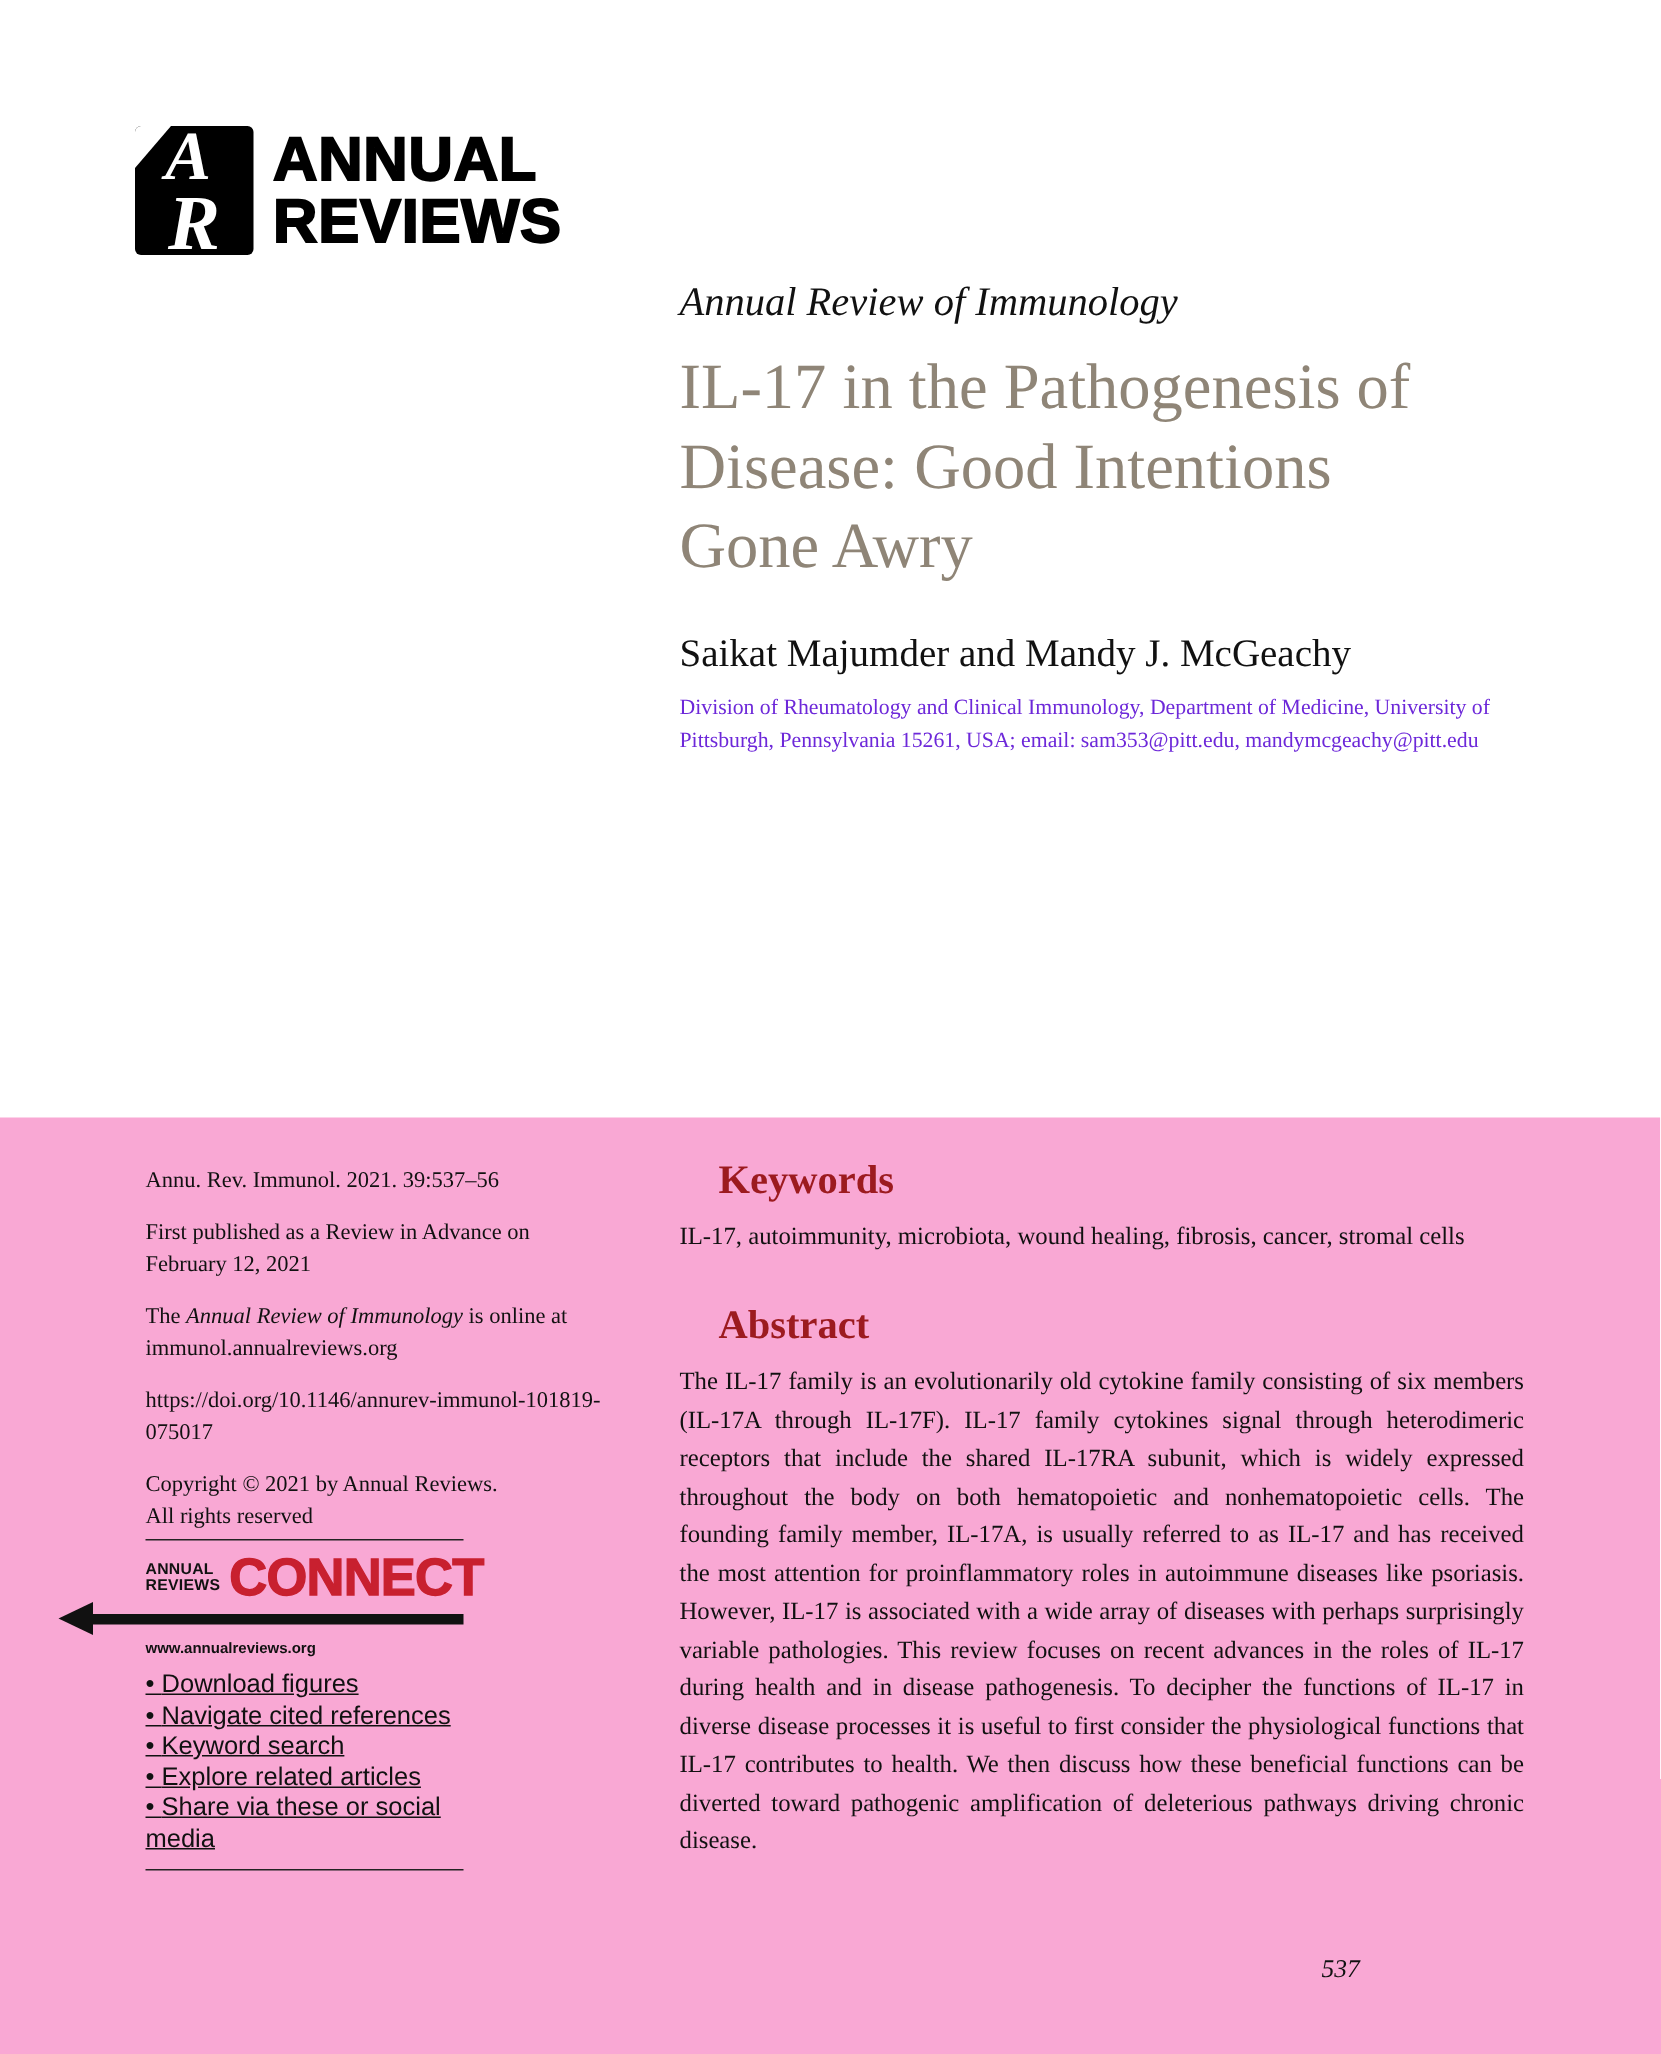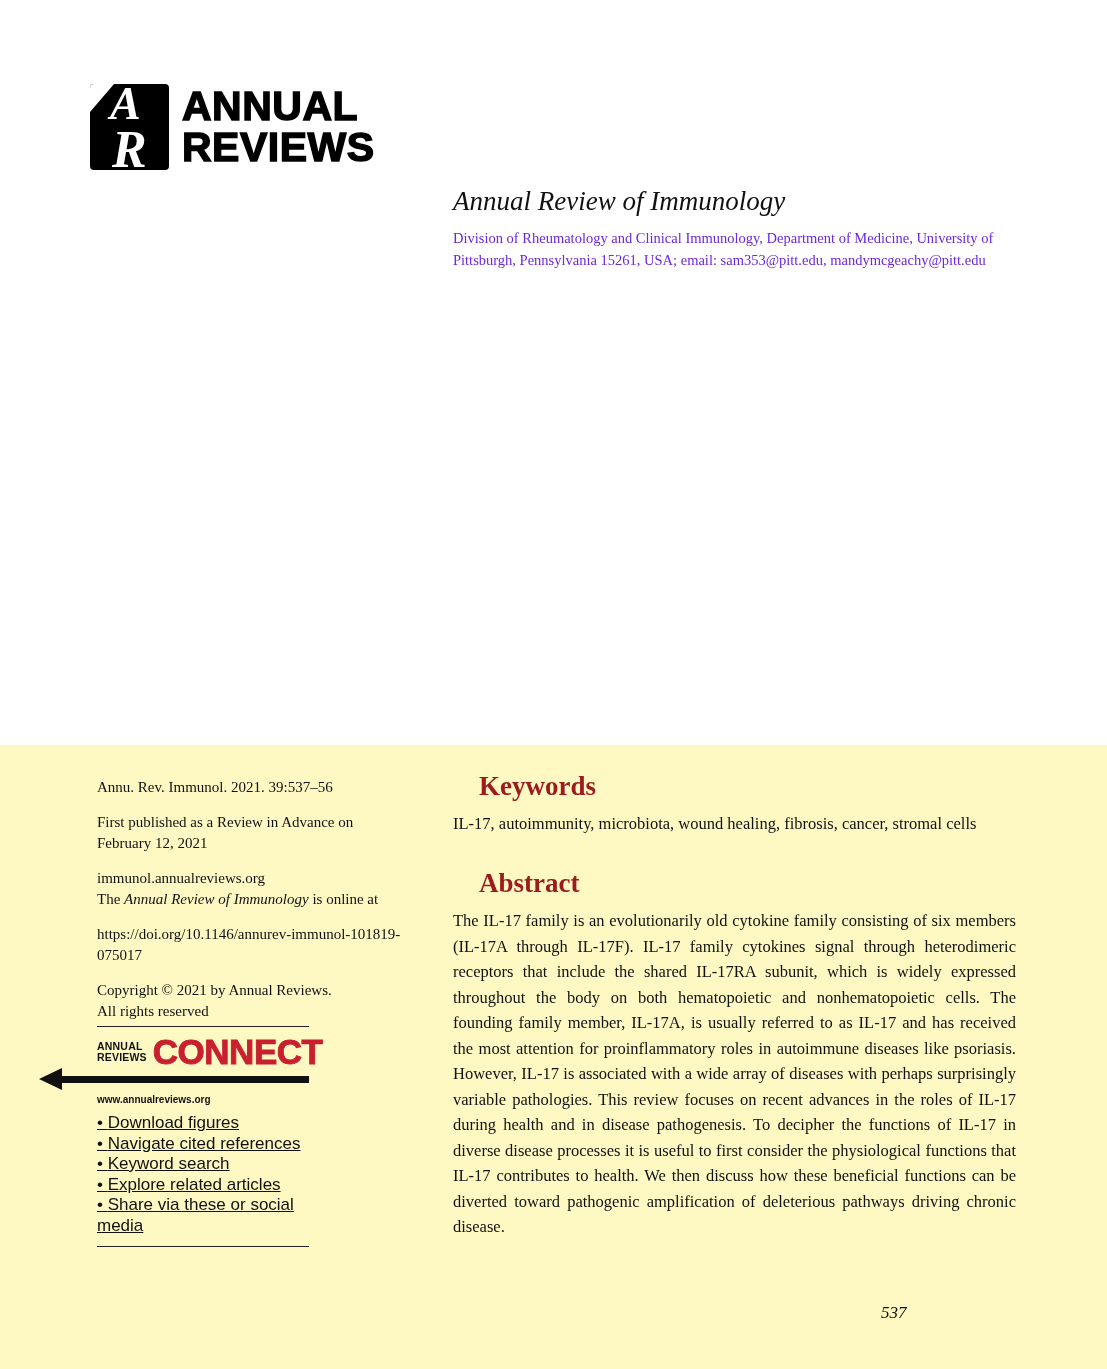--- a/index.html
+++ b/index.html
@@ -22,21 +22,21 @@
     line-height:41px; color:#000; -webkit-text-stroke:1.4px #000; letter-spacing:0.5px; margin-top:2px; }
 
   
   .title-block { position:absolute; left:453px; top:186px; width:570px; }
   .series { font-style:italic; font-size:27px; color:#111; }
   .title { margin-top:15px; font-size:43px; line-height:53px; font-weight:400; color:#8f8577; }
   .authors { margin-top:30px; font-size:26px; color:#111; }
   .affiliation { margin-top:11px; font-size:14.5px; line-height:21.5px; width:566px; color:#6d28d9; }
 
   
-  .cream { position:absolute; left:0; top:745px; width:1107px; height:624px; background:#fef9c3; }
+  .cream { position:absolute; left:0; top:745px; width:1107px; height:624px; background:#f9a8d4; }
 
   .meta { position:absolute; left:97px; top:32px; width:326px; font-size:15px; line-height:21.5px; color:#111; }
   .meta .block { margin-bottom:13px; }
   .ital { font-style:italic; }
 
   .connect { position:absolute; left:97px; top:281px; width:212px;
     border-top:1.5px solid #222; border-bottom:1.5px solid #222;
     padding:9px 0 10px; font-family:"Liberation Sans", sans-serif; color:#111; }
   .connect-logo { display:flex; align-items:center; gap:6px; }
   .connect-small { font-size:10.5px; font-weight:700; line-height:11.5px; letter-spacing:0.2px; }
@@ -67,34 +67,40 @@
       <span class="ar-r">R</span>
     </div>
     <div class="ar-wordmark">
       <div>ANNUAL</div>
       <div>REVIEWS</div>
     </div>
   </div>
 
   <div class="title-block">
     <div class="series">Annual Review of Immunology</div>
+    <h1 class="title">
+      <div>IL-17 in the Pathogenesis of</div>
+      <div>Disease: Good Intentions</div>
+      <div>Gone Awry</div>
+    </h1>
+    <div class="authors">Saikat Majumder and Mandy J. McGeachy</div>
     <div class="affiliation">Division of Rheumatology and Clinical Immunology, Department of Medicine, University of Pittsburgh, Pennsylvania 15261, USA; email: sam353@pitt.edu, mandymcgeachy@pitt.edu</div>
   </div>
 
   <div class="cream">
 
     <div class="meta">
       <div class="block">Annu. Rev. Immunol. 2021. 39:537–56</div>
       <div class="block">
         <div>First published as a Review in Advance on</div>
         <div>February 12, 2021</div>
       </div>
       <div class="block">
+        <div><span>The </span><span class="ital">Annual Review of Immunology</span><span> is online at</span></div>
         <div>immunol.annualreviews.org</div>
-        <div><span>The </span><span class="ital">Annual Review of Immunology</span><span> is online at</span></div>
       </div>
       <div class="block">
         <div>https://doi.org/10.1146/annurev-immunol-101819-</div>
         <div>075017</div>
       </div>
       <div class="block">
         <div>Copyright © 2021 by Annual Reviews.</div>
         <div>All rights reserved</div>
       </div>
     </div>

